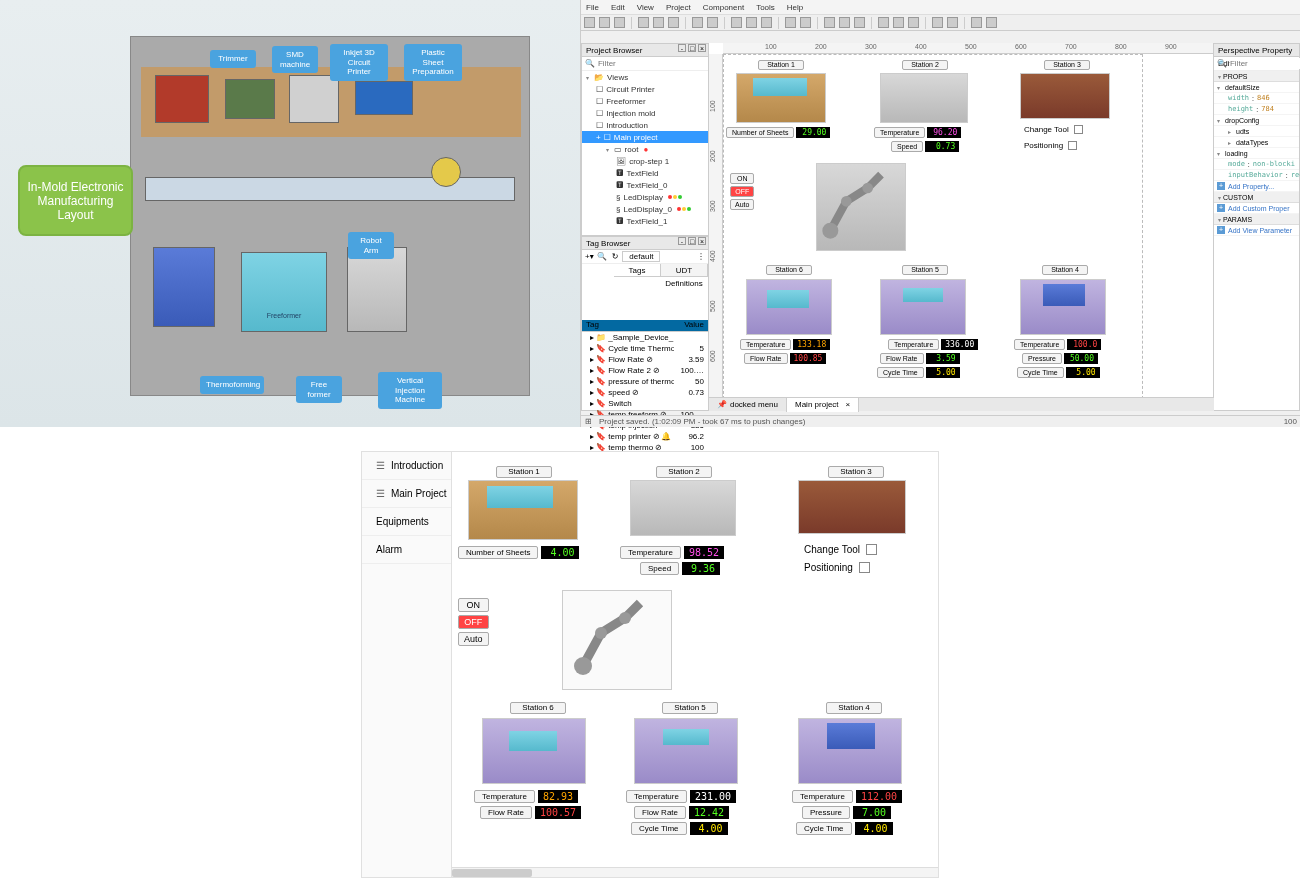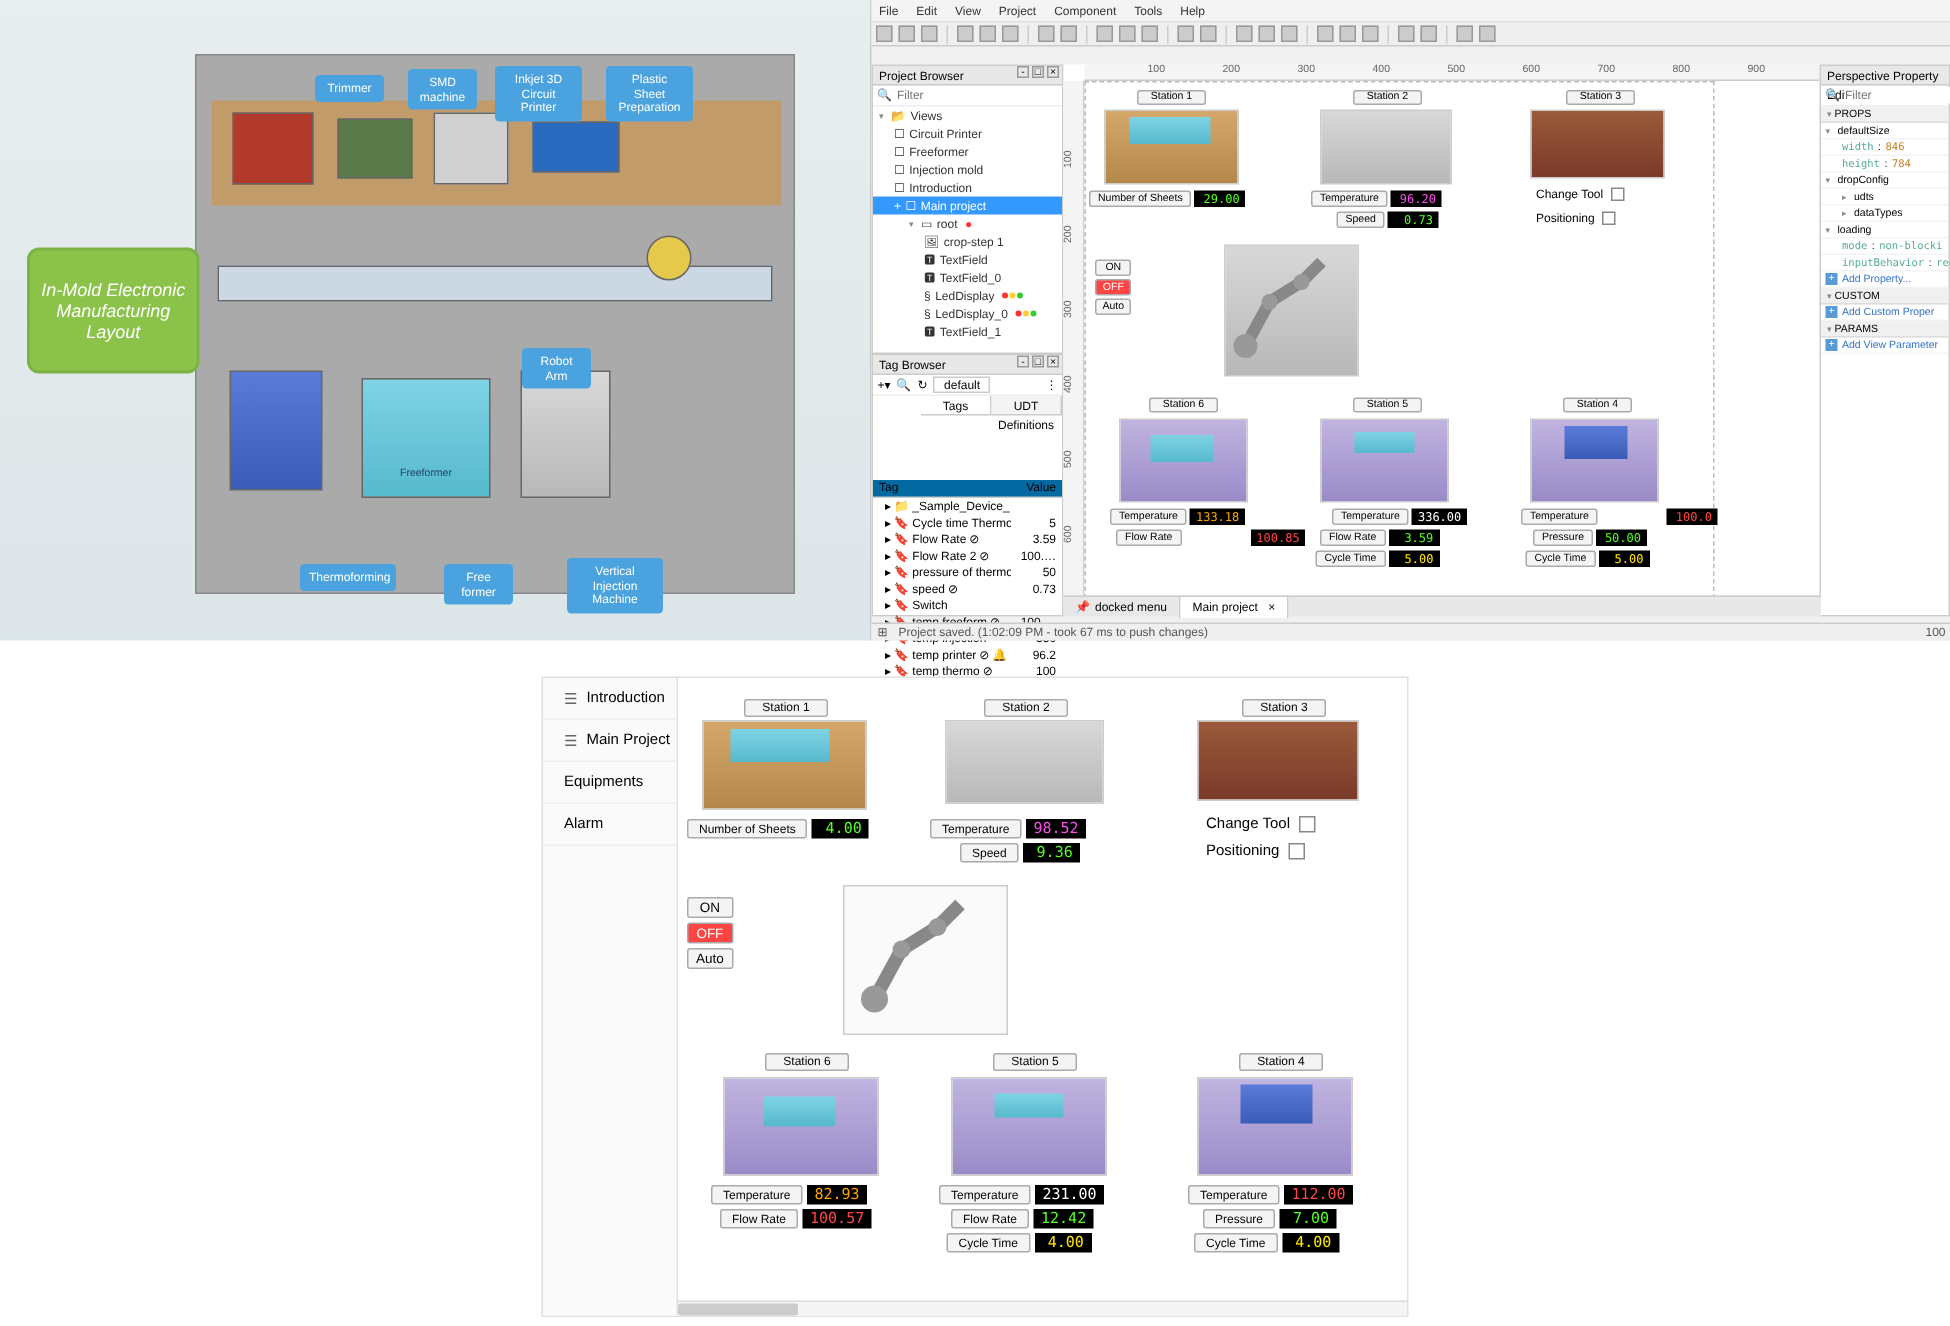--- a/index.html
+++ b/index.html
@@ -4,21 +4,21 @@
   <style>
     * { box-sizing: border-box; margin: 0; padding: 0; }
     body { font-family: "Segoe UI", Tahoma, sans-serif; font-size: 10px; background: #fff; width: 1300px; height: 884px; position: relative; overflow: hidden; }
     
     
     .layout-panel { position: absolute; left: 0; top: 0; width: 580px; height: 427px; background: linear-gradient(#e8eef0, #dce5e8); }
     .layout-floor { position: absolute; left: 130px; top: 36px; width: 400px; height: 360px; background: #aaa; border: 1px solid #888; }
     .layout-shelf { position: absolute; left: 10px; top: 30px; width: 380px; height: 70px; background: #c29b6a; }
     .mach { position: absolute; background: #999; border: 1px solid #666; }
     .label-tag { position: absolute; background: #4aa3df; color: #fff; font-size: 8px; padding: 4px 6px; border-radius: 3px; text-align: center; line-height: 1.2; }
-    .green-tag { position: absolute; left: 18px; top: 165px; width: 115px; height: 84px; background: #8bc34a; color: #fff; font-size: 12px; border-radius: 8px; display: flex; align-items: center; justify-content: center; text-align: center; padding: 6px; border: 2px solid #7cb342; font-style: italic; }
+    .green-tag { position: absolute; left: 18px; top: 165px; width: 115px; height: 71px; background: #8bc34a; color: #fff; font-size: 12px; border-radius: 8px; display: flex; align-items: center; justify-content: center; text-align: center; padding: 6px; border: 2px solid #7cb342; }
     
     
     .designer { position: absolute; left: 580px; top: 0; width: 720px; height: 427px; background: #f0f0f0; border-left: 1px solid #ccc; }
     .titlebar { height: 12px; background: #e8e8e8; color: #6b8ea8; text-align: center; font-size: 8px; line-height: 12px; border-bottom: 1px solid #ddd; }
     .titlebar .close { position: absolute; left: 3px; width: 10px; height: 10px; background: #ff8c00; }
     .menubar { height: 15px; background: #f4f4f4; border-bottom: 1px solid #ddd; display: flex; align-items: center; padding-left: 5px; gap: 12px; font-size: 8px; color: #333; }
     .toolbar { height: 16px; background: #efefef; border-bottom: 1px solid #ccc; display: flex; align-items: center; padding-left: 3px; gap: 4px; }
     .tb-icon { width: 11px; height: 11px; background: #ccc; border: 1px solid #999; }
     .tb-sep { width: 1px; height: 12px; background: #ccc; margin: 0 2px; }
     
@@ -57,21 +57,21 @@
     .ruler-v span { position: absolute; left: 0; transform: rotate(-90deg); transform-origin: left top; }
     .view-area { position: absolute; left: 14px; top: 11px; width: 420px; height: 345px; background: #fff; border: 1px dashed #bbb; }
     
     .station-label { position: absolute; border: 1px solid #aaa; background: #f4f4f4; font-size: 7px; height: 10px; line-height: 8px; text-align: center; border-radius: 2px; }
     .station-img { position: absolute; background: #e8e8e8; border: 1px solid #ccc; }
     .readout-row { position: absolute; display: flex; gap: 2px; height: 11px; }
     .ro-label { border: 1px solid #aaa; background: #f4f4f4; font-size: 7px; padding: 0 5px; text-align: center; line-height: 9px; border-radius: 2px; }
     .ro-val { background: #000; color: #4f4; font-family: monospace; font-size: 8px; padding: 0 4px; line-height: 11px; min-width: 34px; text-align: right; }
     .ro-val.orange { color: #ffa500; }
     .ro-val.yellow { color: #ffe600; }
-    .ro-val.red { color: #f44; margin-left: 44px; }
+    .ro-val.red { color: #f44; }
     .ro-val.lime { color: #54ff21; }
     
     .robot-ctrls { position: absolute; display: flex; flex-direction: column; gap: 2px; }
     .rc-btn { border: 1px solid #aaa; background: #f4f4f4; font-size: 7px; padding: 1px 4px; text-align: center; border-radius: 2px; }
     .rc-btn.off { background: #ff4444; color: #fff; }
     
     .ctool-row { position: absolute; display: flex; align-items: center; gap: 5px; font-size: 8px; }
     .chk { width: 9px; height: 9px; border: 1px solid #888; background: #fff; }
     
     .prop-panel { position: absolute; right: 0; top: 43px; width: 87px; height: 368px; background: #fff; border: 1px solid #ccc; }

